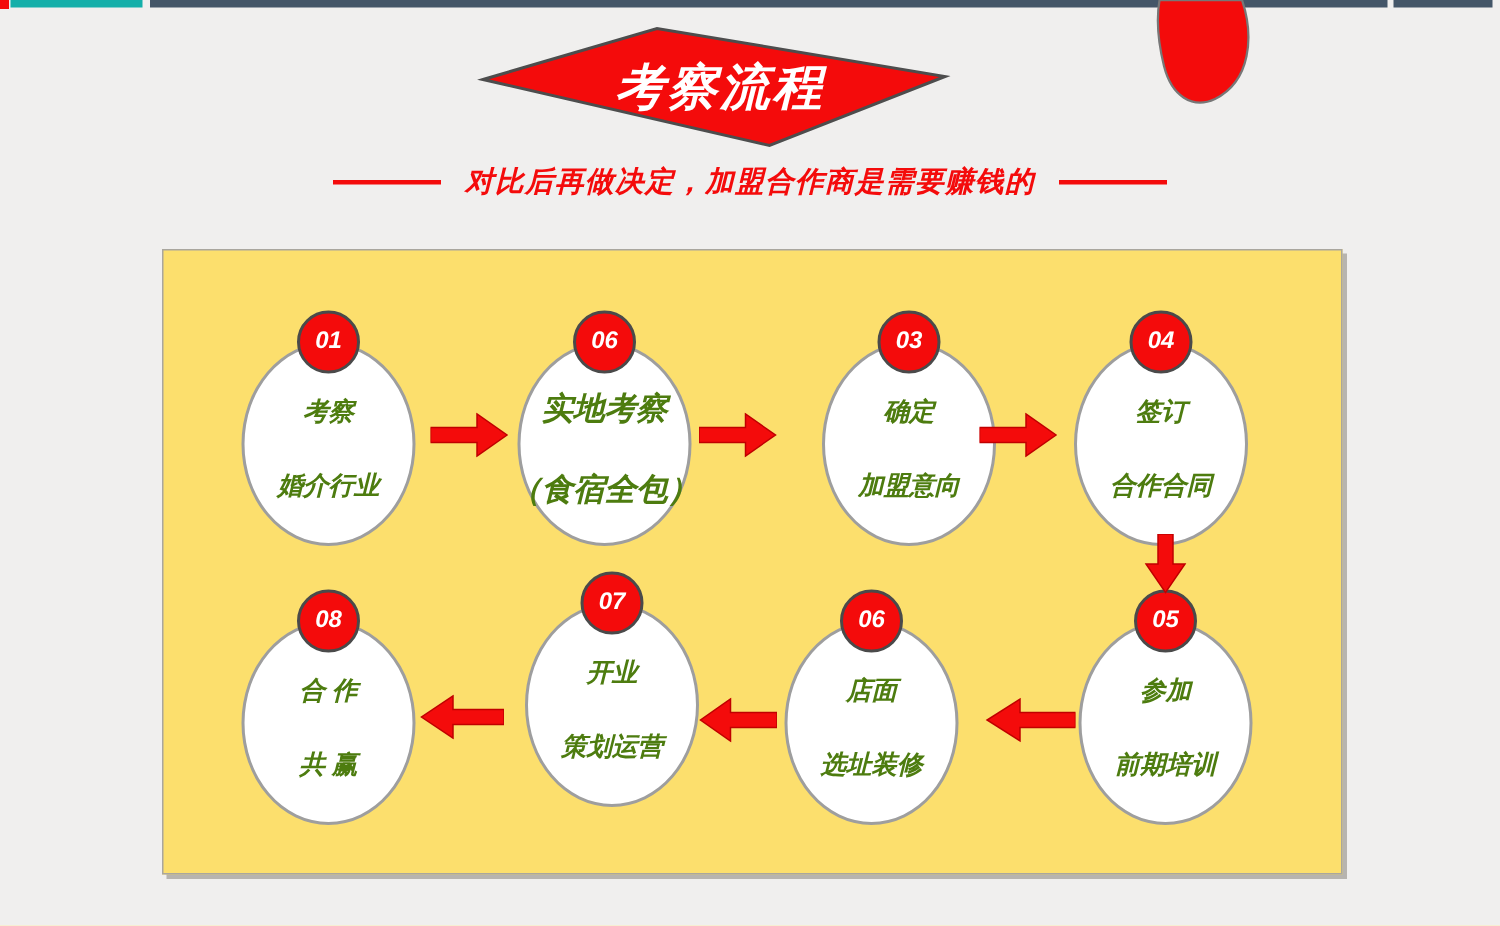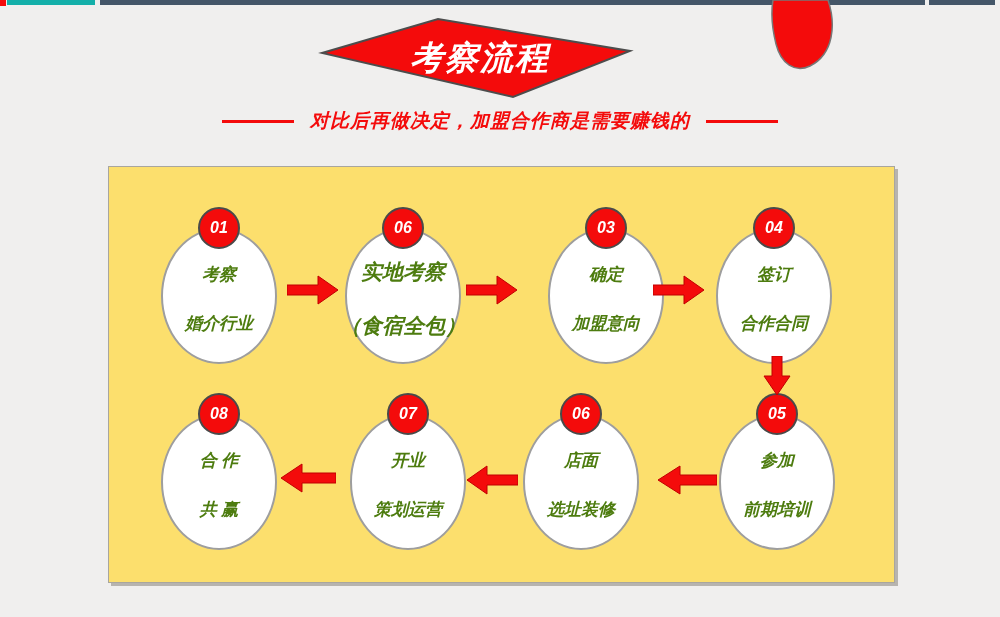--- a/index.html
+++ b/index.html
@@ -31,21 +31,21 @@
   
   .step{position:absolute;width:112px;height:132px;background:#FFFFFF;border:2px solid #9E9E9E;
     border-radius:50%;display:flex;flex-direction:column;align-items:center;justify-content:center;gap:20px;}
   .badge{position:absolute;left:50%;top:-23px;transform:translateX(-50%);width:38px;height:38px;
     border-radius:50%;background:#F40B0B;border:2px solid #4A4A4A;display:flex;align-items:center;justify-content:center;}
   .badge span{color:#FFFFFF;font-size:16px;font-weight:bold;}
   .step .line{color:#4d7c0f;font-size:17px;font-weight:bold;white-space:nowrap;padding-top:6px;}
   .s2 .line{font-size:21px;}
 
   .s1{left:161px;top:228px;} .s2{left:345px;top:228px;} .s3{left:548px;top:228px;} .s4{left:716px;top:228px;}
-  .s5{left:719px;top:414px;} .s6{left:523px;top:414px;} .s7{left:350px;top:414px;} .s8{left:161px;top:414px;}
+  .s5{left:719px;top:414px;} .s6{left:523px;top:414px;} .s7{left:350px;top:402px;} .s8{left:161px;top:414px;}
 
   
   .arrow{position:absolute;}
   .a1{left:287px;top:275px;} .a2{left:466px;top:275px;} .a3{left:653px;top:275px;}
   .a4{left:763px;top:356px;}
   .a5{left:657px;top:465px;} .a6{left:466px;top:465px;} .a7{left:280px;top:463px;}
 </style>
 </head>
 <body>
 

